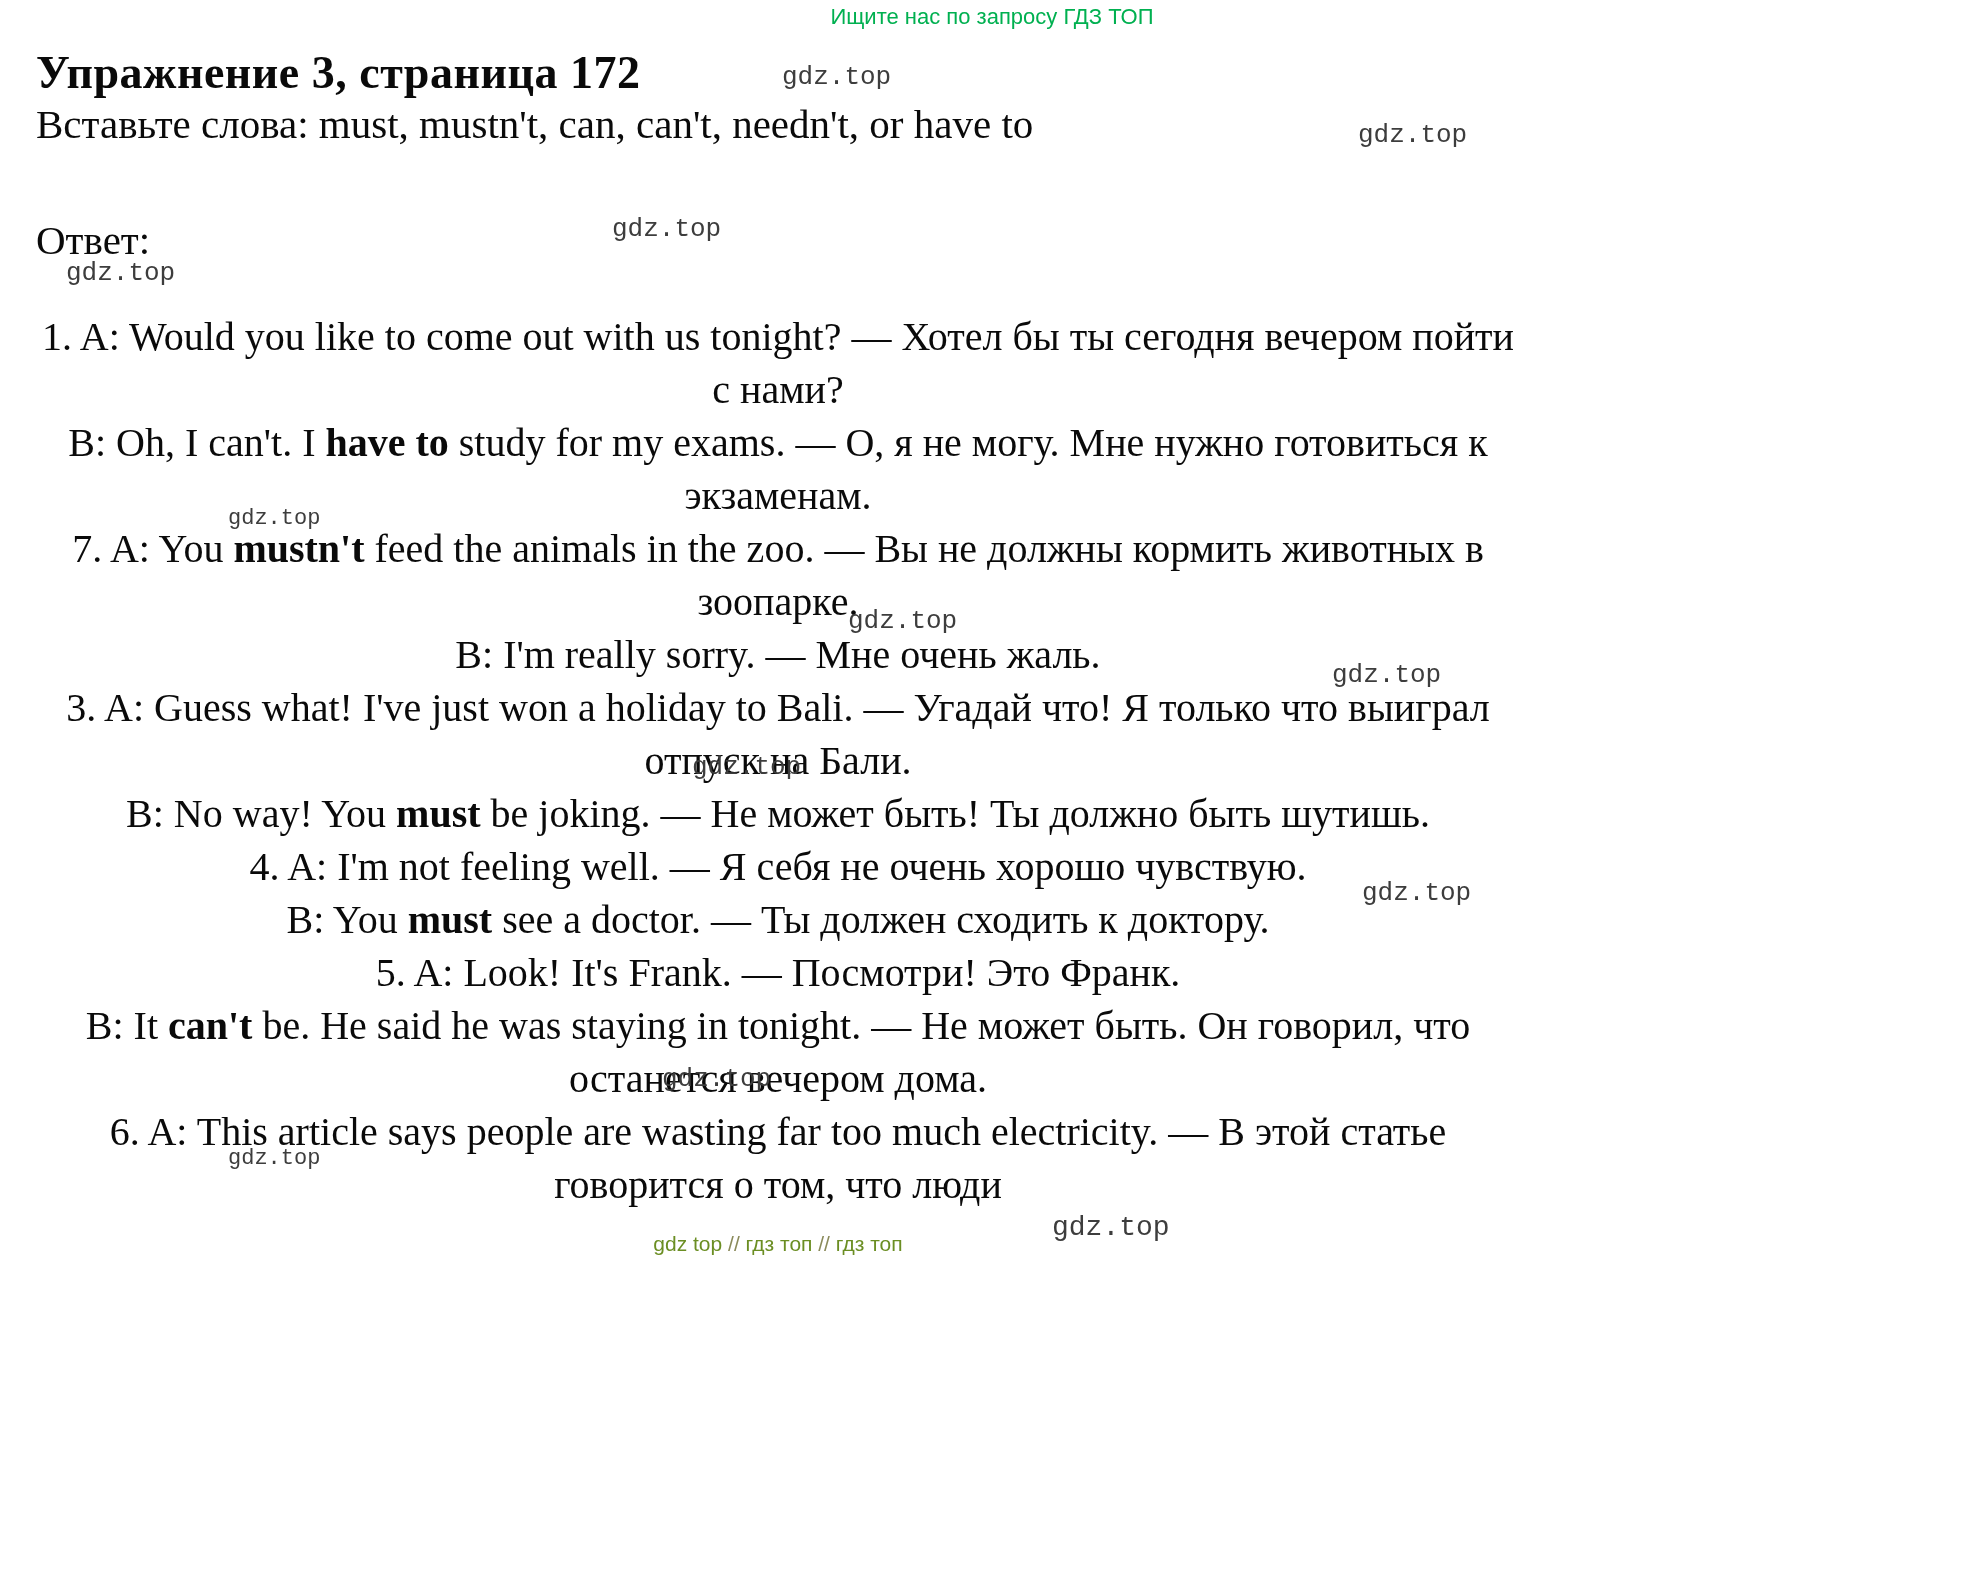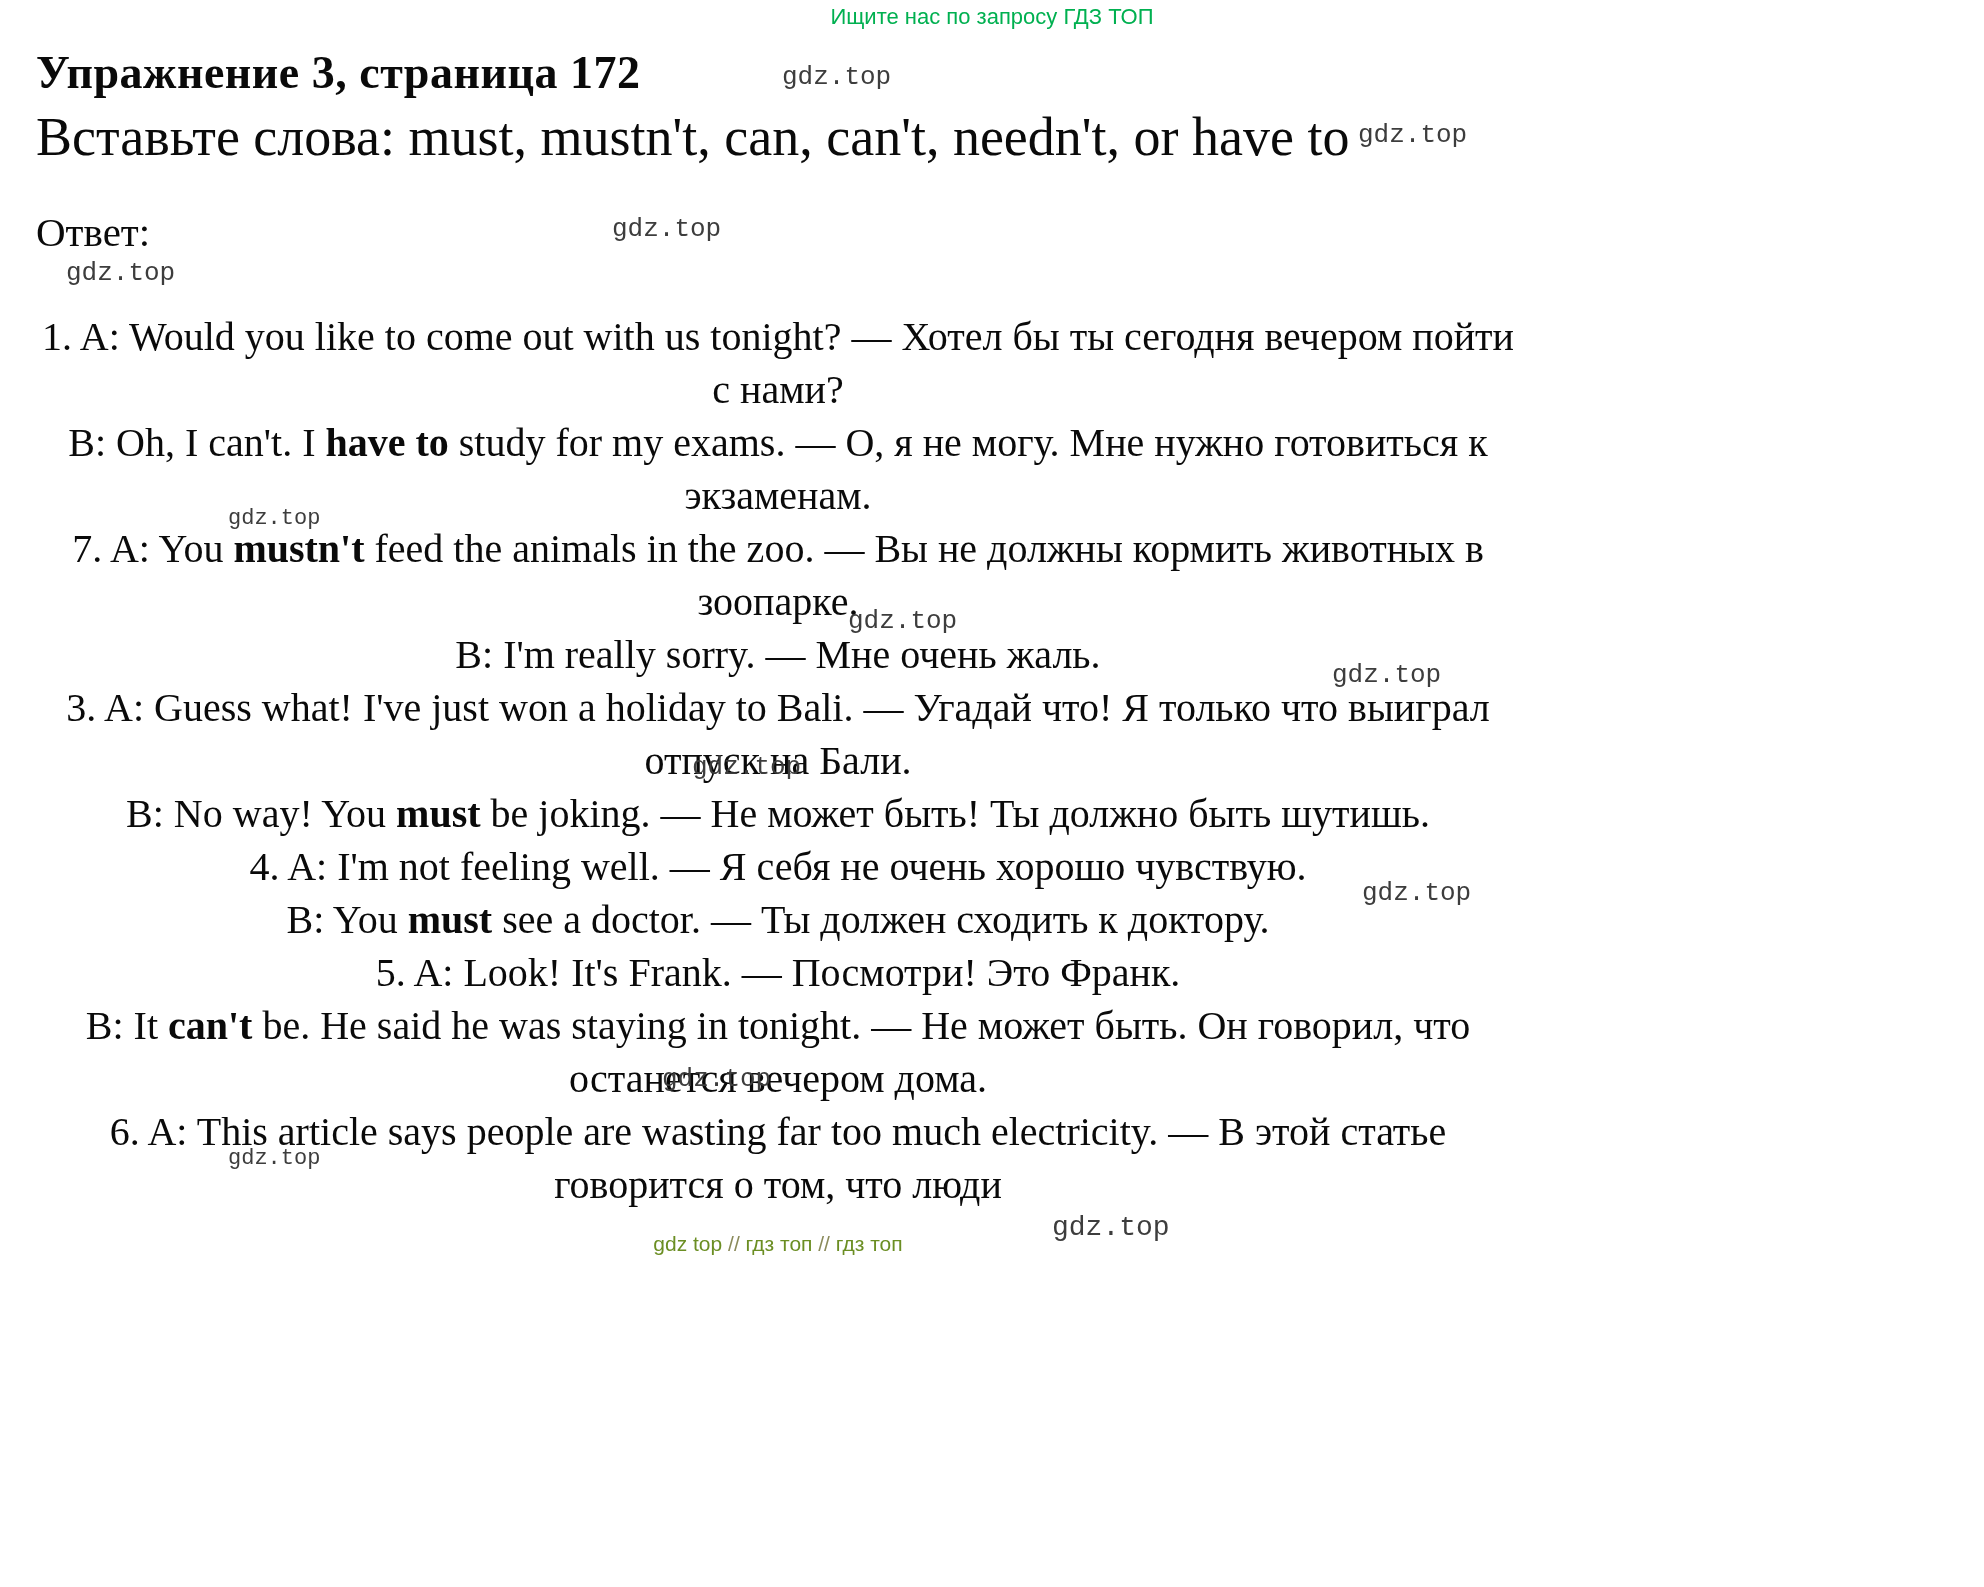--- a/index.html
+++ b/index.html
@@ -23,26 +23,26 @@
   }
   .title {
     position: absolute;
     top: 46px; left: 36px;
     font-size: 46px;
     font-weight: bold;
     letter-spacing: 0.5px;
   }
   .subtitle {
     position: absolute;
-    top: 106px; left: 36px;
-    font-size: 54px;
+    top: 100px; left: 36px;
+    font-size: 41px;
   }
   .answer-label {
     position: absolute;
-    top: 208px; left: 36px;
+    top: 216px; left: 36px;
     font-size: 41px;
   }
   .content {
     position: absolute;
     top: 310px; left: 36px;
     width: 1484px;
     font-size: 40px;
     line-height: 53px;
     text-align: justify;
   }

